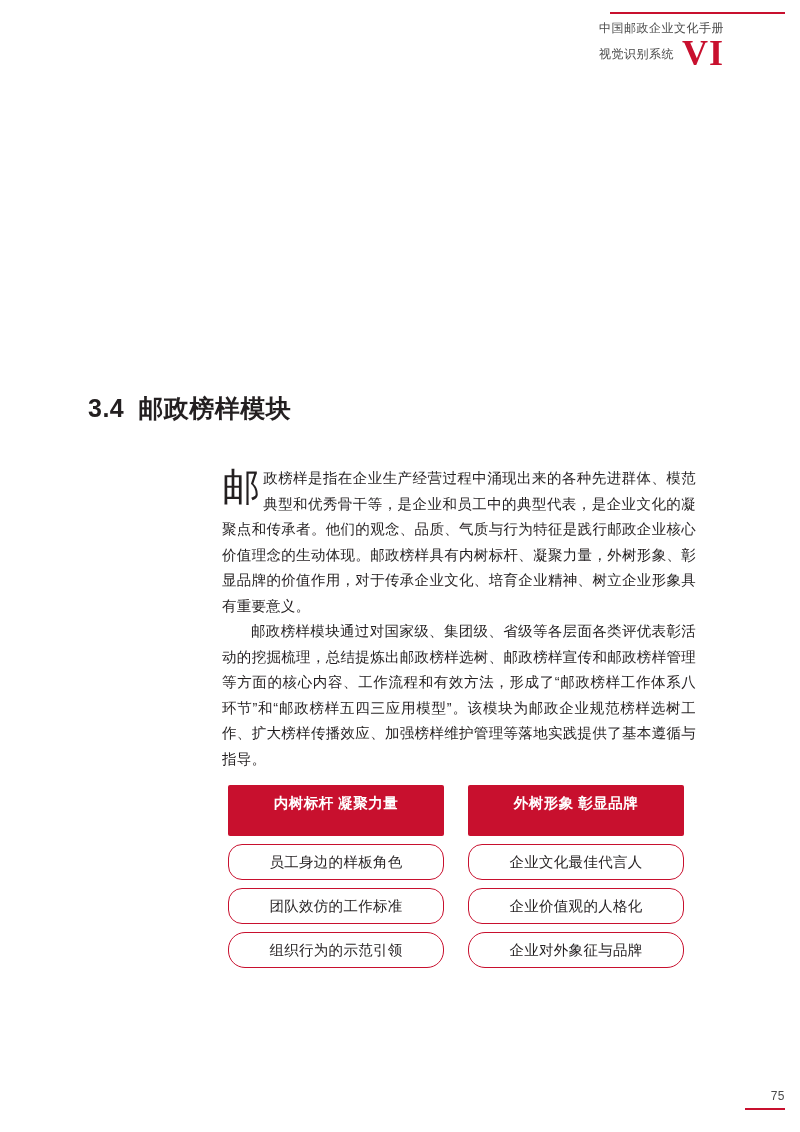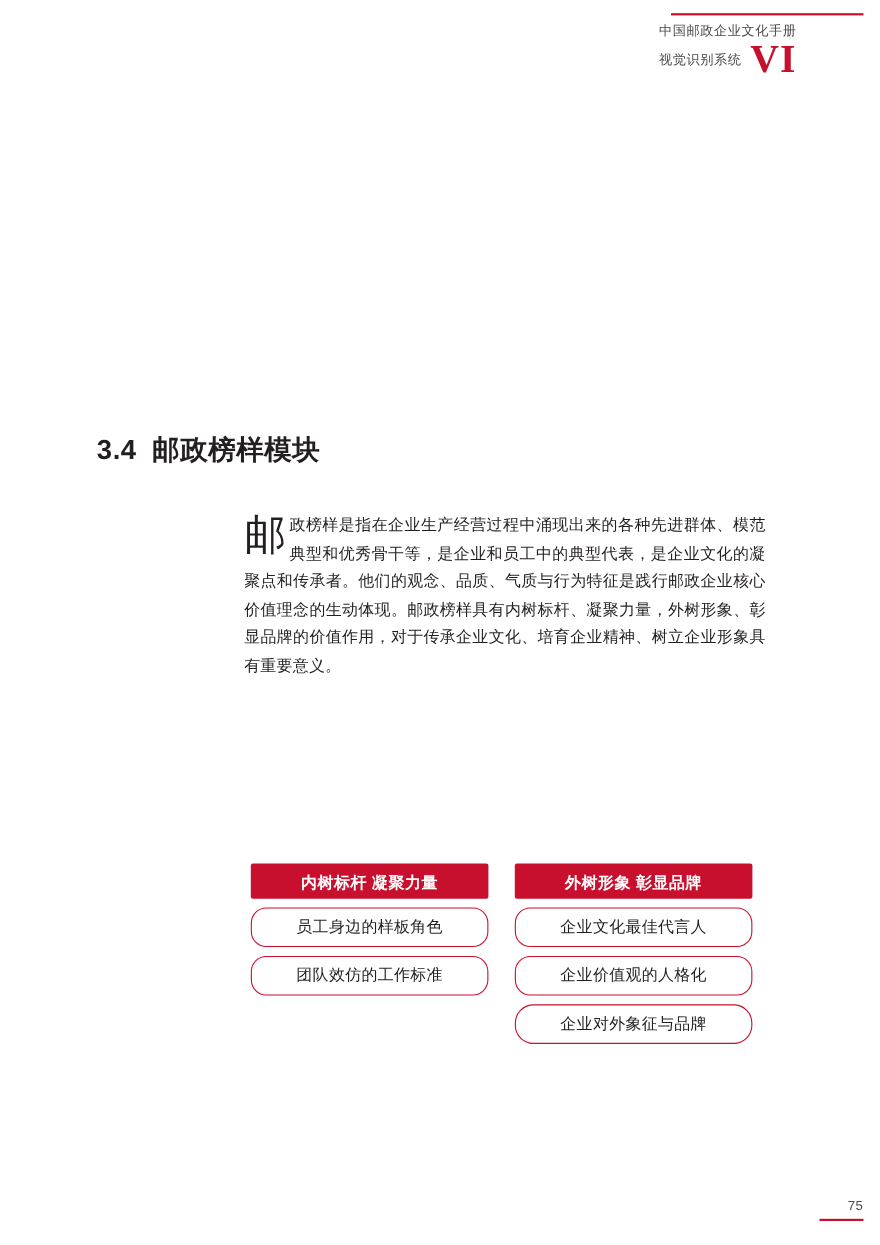--- a/index.html
+++ b/index.html
@@ -126,21 +126,21 @@
   }
   .box-col {
     width: 216px;
   }
   .box-head {
     background: #c8102e;
     color: #ffffff;
     font-size: 14.5px;
     font-weight: 700;
     text-align: center;
-    height: 32px;
+    height: 51px;
     line-height: 36px;
     letter-spacing: 0.5px;
     border-radius: 2px;
   }
   .box-item {
     border: 1px solid #c8102e;
     color: #231f20;
     font-size: 14.5px;
     text-align: center;
     height: 34px;
@@ -189,28 +189,30 @@
 </div>
 
 <div class="section-title">
   <span class="num">3.4</span><span>邮政榜样模块</span>
 </div>
 
 <div class="body-col">
   <div class="para para-1">
     <span class="dropcap">邮</span><span>政榜样是指在企业生产经营过程中涌现出来的各种先进群体、模范典型和优秀骨干等，是企业和员工中的典型代表，是企业文化的凝聚点和传承者。他们的观念、品质、气质与行为特征是践行邮政企业核心价值理念的生动体现。邮政榜样具有内树标杆、凝聚力量，外树形象、彰显品牌的价值作用，对于传承企业文化、培育企业精神、树立企业形象具有重要意义。</span>
   </div>
+  <div class="para para-2">邮政榜样模块通过对国家级、集团级、省级等各层面各类评优表彰活动的挖掘梳理，总结提炼出邮政榜样选树、邮政榜样宣传和邮政榜样管理等方面的核心内容、工作流程和有效方法，形成了“邮政榜样工作体系八环节”和“邮政榜样五四三应用模型”。该模块为邮政企业规范榜样选树工作、扩大榜样传播效应、加强榜样维护管理等落地实践提供了基本遵循与指导。</div>
 </div>
 
 <div class="boxes">
 
   <div class="box-col">
     <div class="box-head">内树标杆 凝聚力量</div>
     <div class="box-item">员工身边的样板角色</div>
     <div class="box-item">团队效仿的工作标准</div>
+    <div class="box-item rounded">组织行为的示范引领</div>
   </div>
 
   <div class="box-col">
     <div class="box-head">外树形象 彰显品牌</div>
     <div class="box-item">企业文化最佳代言人</div>
     <div class="box-item">企业价值观的人格化</div>
     <div class="box-item rounded">企业对外象征与品牌</div>
   </div>
 
 </div>

